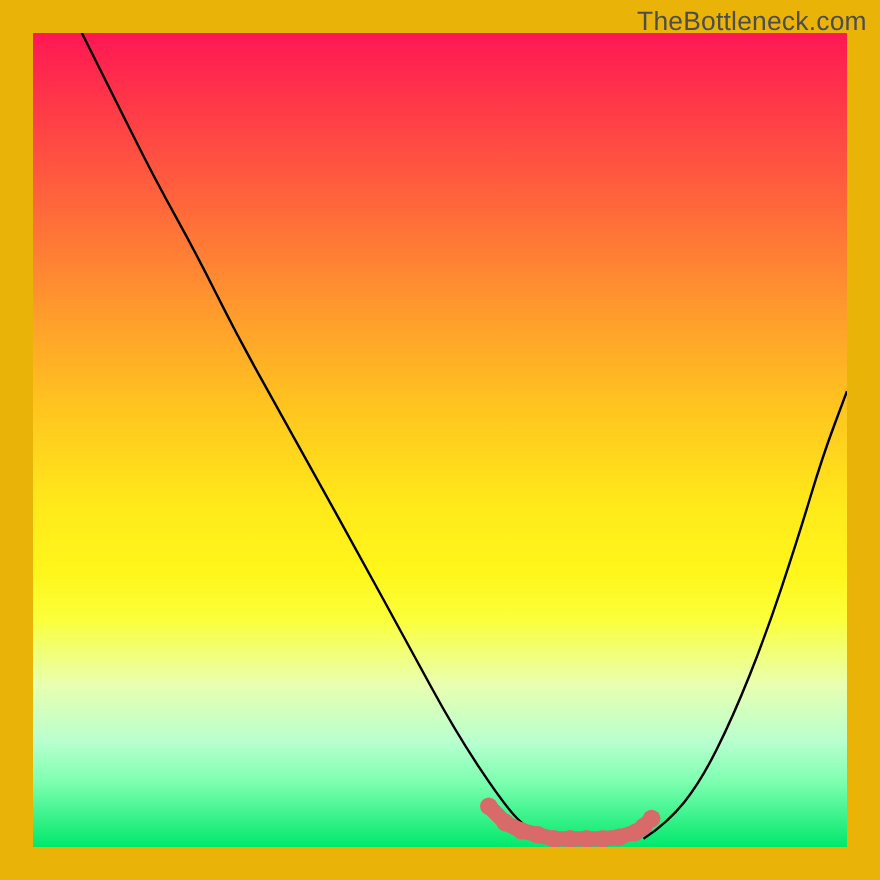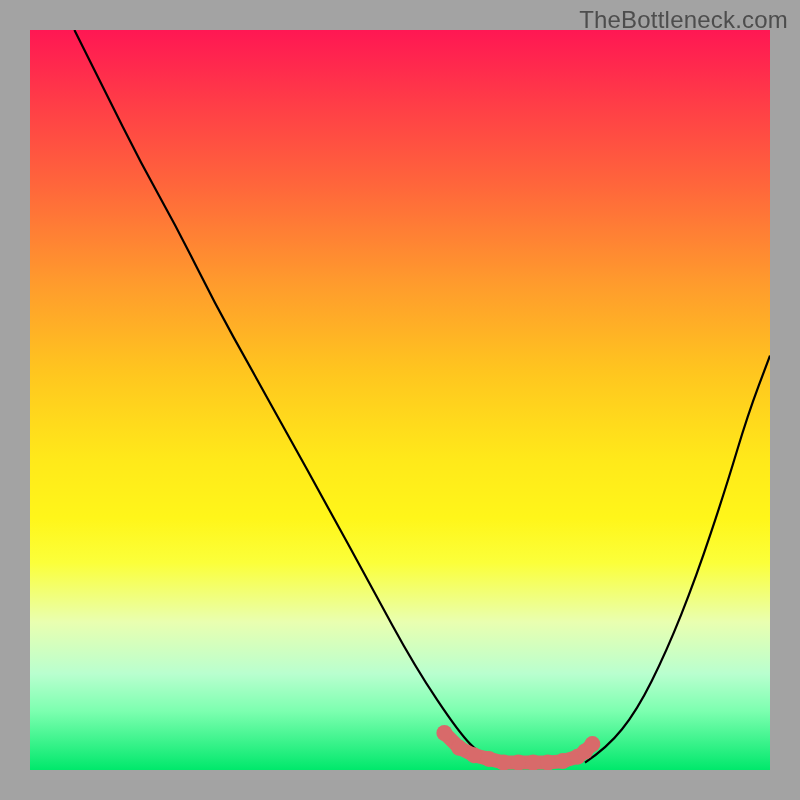--- a/index.html
+++ b/index.html
@@ -8,21 +8,21 @@
     width: 800px;
     height: 800px;
     overflow: hidden;
     background: #000;
     font-family: Arial, Helvetica, sans-serif;
   }
   .frame {
     position: relative;
     width: 800px;
     height: 800px;
-    background: #a3a3a3;
+    background: #eab308;
   }
   .plot-area {
     position: absolute;
     left: 30px;
     top: 30px;
     width: 740px;
     height: 740px;
     background: linear-gradient(to bottom,
       #ff1753 0%,
       #ff3d47 10%,

